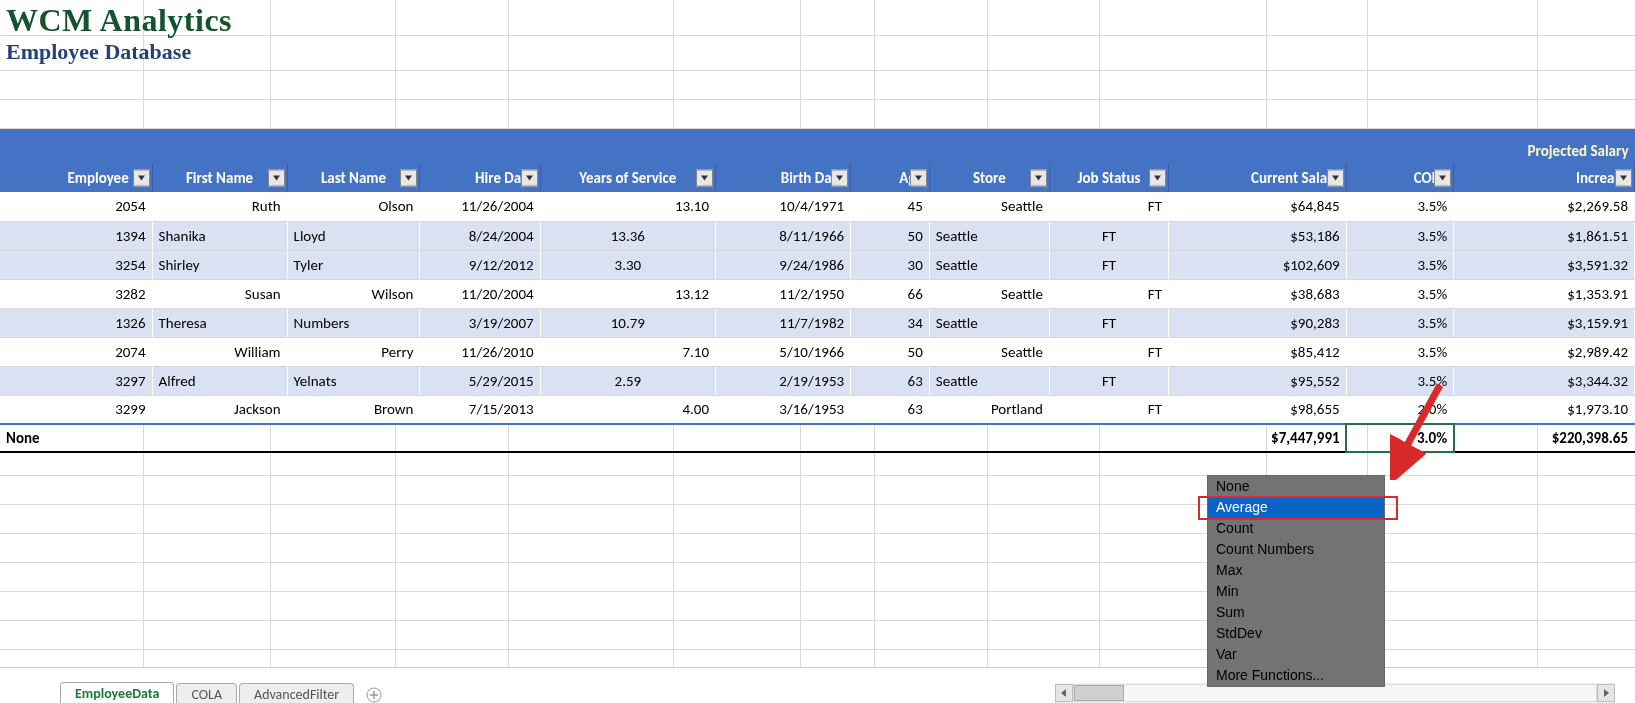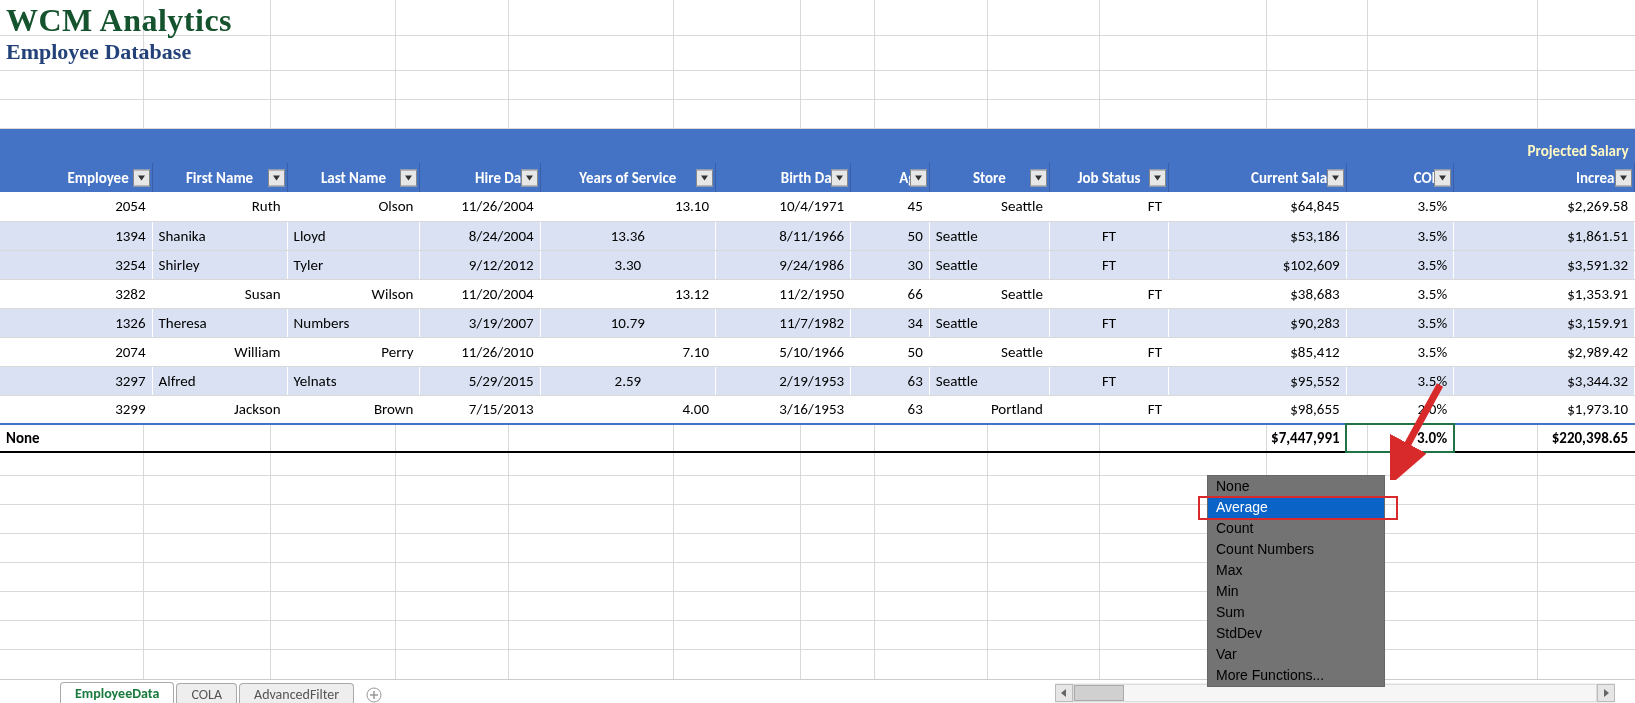--- a/index.html
+++ b/index.html
@@ -129,21 +129,21 @@
     top: 380px;
     left: 1390px;
     z-index: 55;
     pointer-events: none;
   }
   .sheet-tabs {
     position: absolute;
     bottom: 0;
     left: 0;
     right: 0;
-    height: 24px;
+    height: 36px;
     display: flex;
     align-items: flex-end;
     padding-left: 60px;
     font-size: 14px;
     z-index: 3;
     background: #fff;
     border-top: 1px solid #ccc;
   }
   .sheet-tabs .tab {
     padding: 2px 14px;

